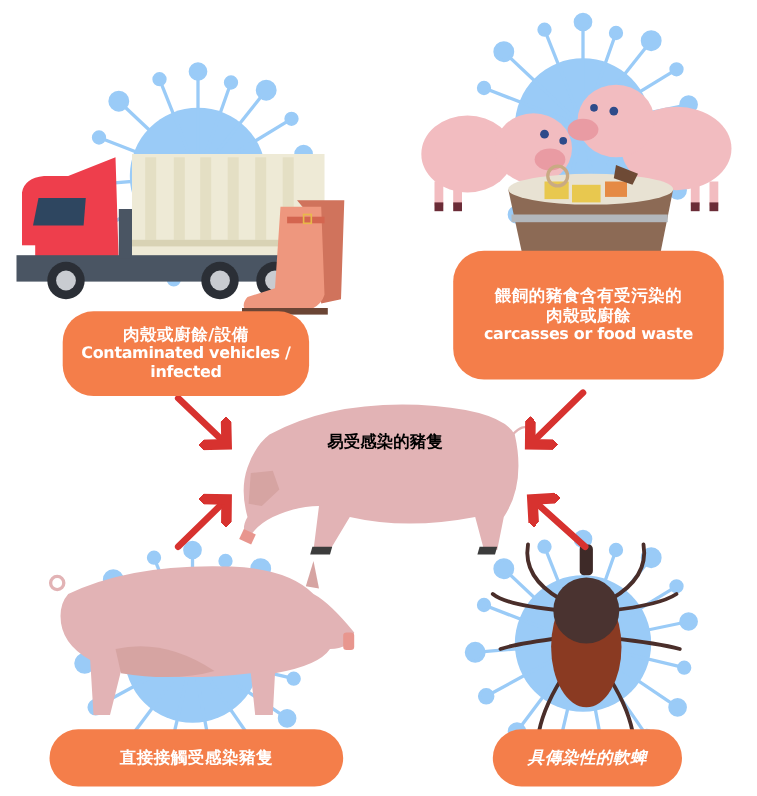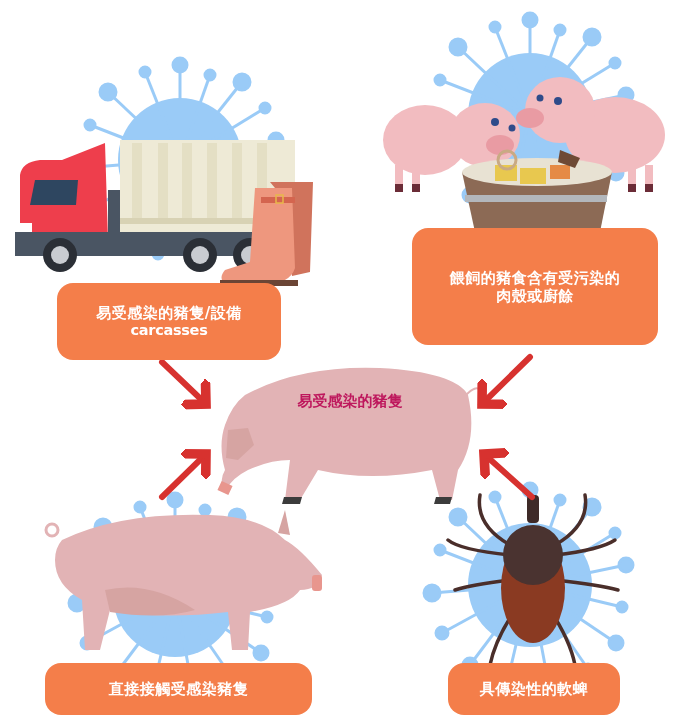--- a/index.html
+++ b/index.html
@@ -1,26 +1,26 @@
 <!DOCTYPE html>
 <html><head>
 <meta charset="utf-8">
 <style>
   html, body { margin:0; padding:0; background:#ffffff; }
   body { width:688px; height:724px; position:relative; overflow:hidden; font-family:"DejaVu Sans", sans-serif; }
   .layer { position:absolute; left:0; top:0; width:688px; height:724px; }
   .label {
-    position:absolute; background:#F47E4A; color:#ffffff; border-radius:16px;
+    position:absolute; background:#F47E4A; color:#ffffff; border-radius:28px;
     text-align:center; font-family:"DejaVu Sans", sans-serif; font-weight:bold;
     display:flex; flex-direction:column; justify-content:center; align-items:center;
     box-sizing:border-box; padding:4px 8px; line-height:1.2;
   }
   .label .zh { font-size:15px; font-weight:bold; letter-spacing:0.5px; }
   .label .en { font-size:14.5px; font-weight:bold; letter-spacing:-0.3px; }
-  .center-text { position:absolute; left:230px; top:392px; width:240px; text-align:center; color:#be185d; }
+  .center-text { position:absolute; left:230px; top:392px; width:240px; text-align:center; color:#000000; }
   .center-text .zh { font-size:15px; font-weight:bold; display:block; }
   .center-text .en { font-size:20px; font-weight:bold; display:block; margin-top:6px; letter-spacing:-0.3px; }
 </style>
 </head>
 <body>
 
 <svg class="layer" viewBox="0 0 688 724" xmlns="http://www.w3.org/2000/svg">
   <defs>
     <g id="virus">
       <circle cx="0" cy="0" r="62" fill="#9ACBF7"></circle>
@@ -176,28 +176,30 @@
     <line x1="162" y1="497" x2="206" y2="454" marker-end="url(#ah)"></line>
     <line x1="532" y1="497" x2="484" y2="454" marker-end="url(#ah)"></line>
   </g>
 </svg>
 
 <div class="center-text">
   <span class="zh">易受感染的豬隻</span>
 </div>
 
 <div class="label" style="left:57px; top:283px; width:224px; height:77px;">
-  <span class="zh">易受感染的豬隻/設備</span>
-  <span class="en">carcasses</span>
+  <span class="zh">肉殼或廚餘/設備</span>
+  <span class="en">Contaminated vehicles /</span>
+  <span class="en">infected</span>
 </div>
 
 <div class="label" style="left:412px; top:228px; width:246px; height:117px;">
   <span class="zh">餵飼的豬食含有受污染的</span>
   <span class="zh">肉殼或廚餘</span>
+  <span class="en">carcasses or food waste</span>
 </div>
 
 <div class="label" style="left:45px; top:663px; width:267px; height:52px;">
   <span class="zh">直接接觸受感染豬隻</span>
 </div>
 
-<div class="label" style="left:448px; top:663px; width:172px; height:52px;">
+<div class="label" style="left:448px; top:663px; width:172px; height:52px;font-style:italic;">
   <span class="zh">具傳染性的軟蜱</span>
 </div>
 
 </body></html>

